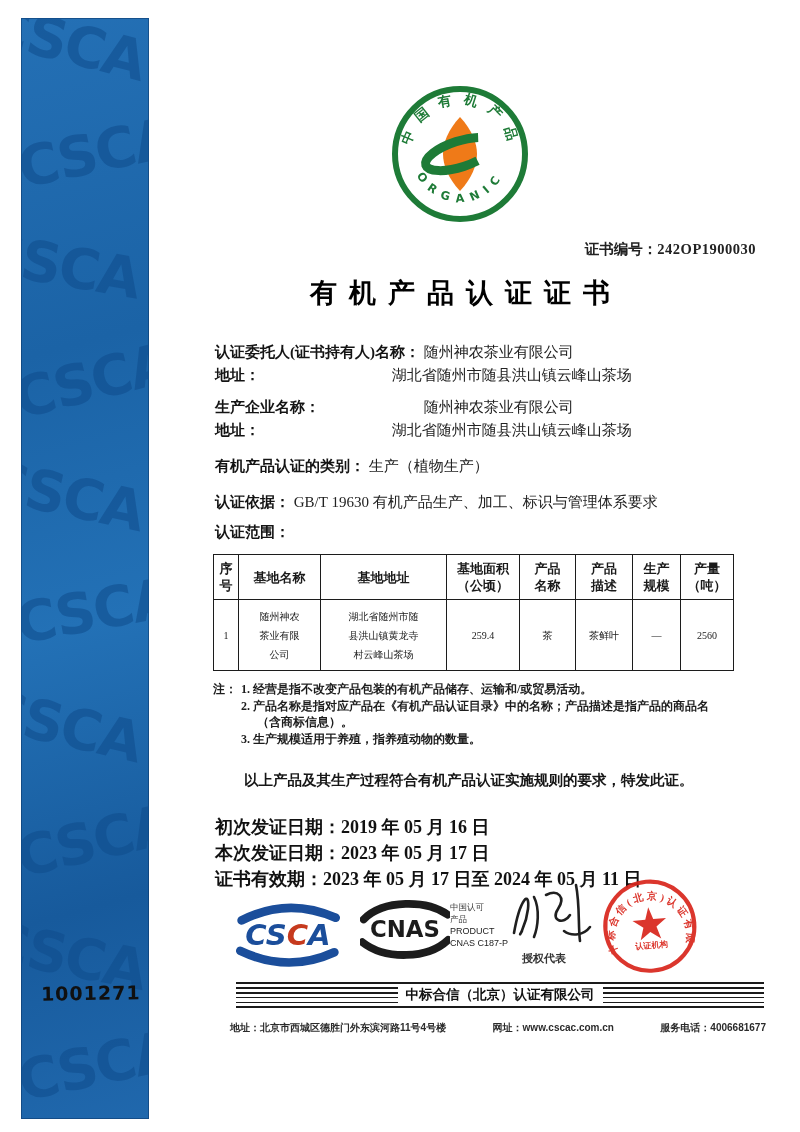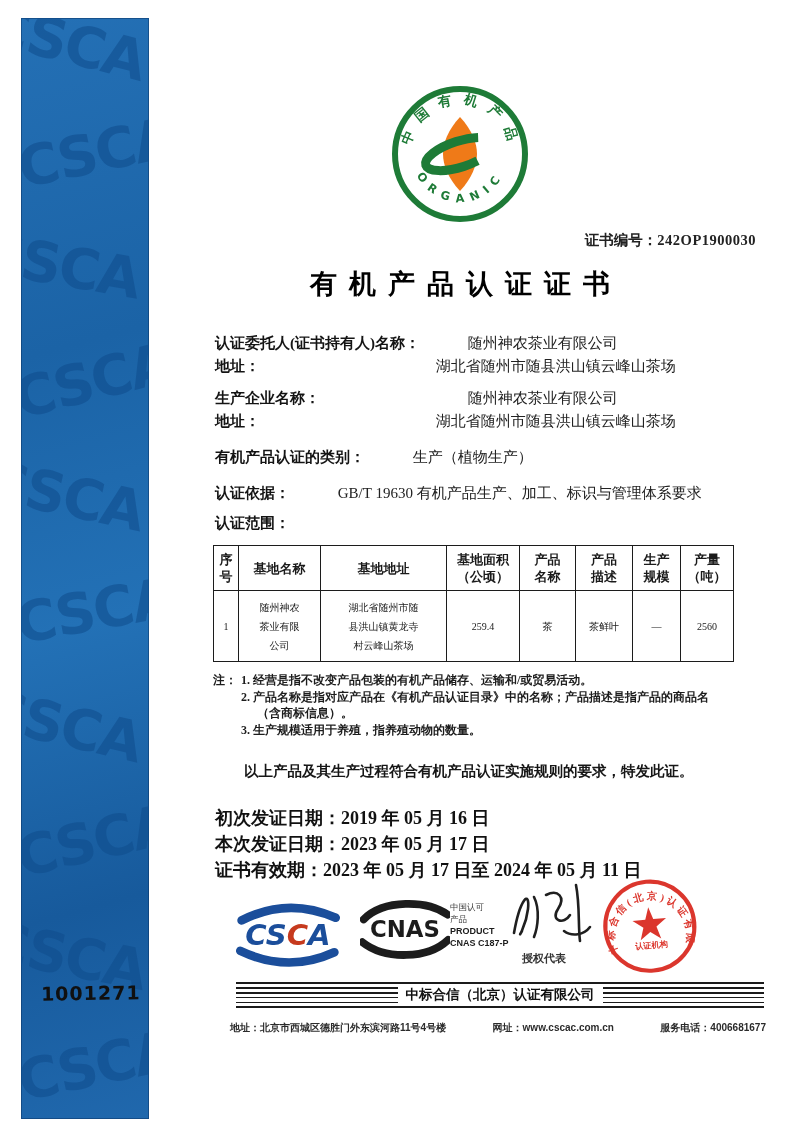--- a/index.html
+++ b/index.html
@@ -13,32 +13,32 @@
   .wm{position:absolute;font-family:"DejaVu Sans",sans-serif;font-weight:bold;font-size:56px;
       color:#0f4c8c;opacity:.55;letter-spacing:-2px;white-space:nowrap;}
   #serial{position:absolute;left:41px;top:982px;font-family:"DejaVu Sans",sans-serif;
           font-weight:bold;font-size:19px;color:#101010;letter-spacing:1px;transform:rotate(-1deg);}
 
   
   #content{position:absolute;left:150px;top:0;width:620px;}
 
   #organic-logo{display:block;margin:84px auto 0 auto;}
 
-  #certno{margin-top:7px;text-align:right;padding-right:14px;font-size:14.5px;font-weight:bold;
+  #certno{margin-top:16px;text-align:right;padding-right:14px;font-size:14.5px;font-weight:bold;
           color:#222;}
   #certno .val{font-family:"Liberation Serif",serif;letter-spacing:.5px;}
 
   #title{margin-top:16px;text-align:center;font-size:27px;font-weight:bold;letter-spacing:12px;
          color:#000000;text-indent:12px;}
 
   
   #fields{margin:30px 0 0 65px;font-size:15px;line-height:23px;}
   .frow{white-space:nowrap;}
   .frow .lbl{font-weight:bold;color:#141414;}
-  .frow .val{color:#222;margin-left:44px;}
+  .frow .val{color:#222;}
   .sp-a{display:inline-block;width:128px;}
   .sp-b{display:inline-block;width:100px;}
   .gap8{height:9px;}
   .gap12{height:13px;}
   .gap6{height:7px;}
 
   
   #scope-table{border-collapse:collapse;margin:10px 0 0 63px;table-layout:fixed;}
   #scope-table th,#scope-table td{border:1.6px solid #1c1c1c;text-align:center;vertical-align:middle;
       white-space:pre-line;padding:2px 1px;color:#1a1a1a;}
@@ -54,21 +54,21 @@
   
   #statement{margin:24px 0 0 65px;width:505px;font-size:14.5px;font-weight:bold;text-indent:2em;color:#161616;}
   #dates{margin:24px 0 0 65px;font-size:18px;font-weight:bold;line-height:26px;color:#111;}
 
   
   #stamps{position:absolute;left:150px;top:875px;width:620px;height:112px;}
   #csca-logo{position:absolute;left:85px;top:28px;}
   #cnas-logo{position:absolute;left:210px;top:24px;}
   #cnas-side{position:absolute;left:300px;top:26px;font-family:"Liberation Sans",sans-serif;
              font-size:8.5px;line-height:12px;color:#3a3a3a;}
-  #cnas-side .b{font-weight:bold;color:#1c1c1c;font-size:9px;}
+  #cnas-side .b{font-weight:normal;color:#1c1c1c;font-size:9px;}
   #signature{position:absolute;left:350px;top:0px;}
   #sig-caption{position:absolute;left:372px;top:76px;font-size:11px;font-weight:bold;color:#333;font-family:Liberation Mono, monospace;}
   #seal{position:absolute;left:450px;top:0px;transform:rotate(-5deg);opacity:.92;}
 
   
   #footer{position:absolute;left:150px;top:982px;width:620px;}
   .full-line{height:2px;background:#1b1b1b;margin-left:86px;width:528px;}
   #rule-mid{display:flex;align-items:center;margin-left:86px;width:528px;}
   .line-group{flex:1;}
   .line-group .thin{height:1.6px;background:#1b1b1b;margin:3.2px 0;}

